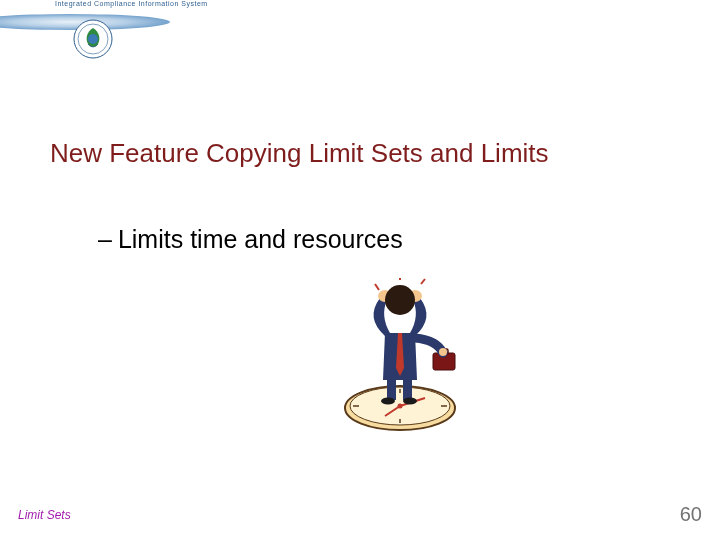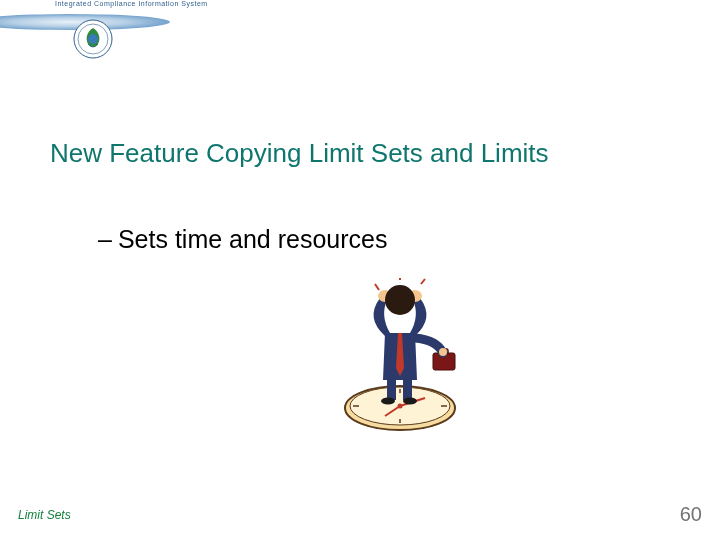--- a/index.html
+++ b/index.html
@@ -51,21 +51,21 @@
     top: 18px;
     left: 72px;
     width: 42px;
     height: 42px;
   }
   .title {
     position: absolute;
     top: 138px;
     left: 50px;
     font-size: 26px;
-    color: #0f766e;
+    color: #7f1d1d;
     font-weight: 400;
   }
   .bullet-row {
     position: absolute;
     top: 225px;
     left: 98px;
     display: flex;
     align-items: baseline;
     gap: 6px;
   }
@@ -83,21 +83,21 @@
     left: 325px;
     width: 150px;
     height: 160px;
   }
   .footer-left {
     position: absolute;
     bottom: 18px;
     left: 18px;
     font-size: 12px;
     font-style: italic;
-    color: #15803d;
+    color: #a21caf;
   }
   .footer-right {
     position: absolute;
     bottom: 14px;
     right: 18px;
     font-size: 20px;
     color: #737373;
   }
 </style>
 </head>
@@ -114,21 +114,21 @@
       <path d="M21 10 C15 14 13 20 16 26 C18 30 24 30 26 26 C29 20 27 14 21 10 Z" fill="#2d8a3e"></path>
       <circle cx="21" cy="21" r="5" fill="#3a7ab5"></circle>
       <path d="M16 26 Q21 32 26 26" fill="none" stroke="#2e5f8f" stroke-width="0.8"></path>
     </svg>
   </div>
 
   <div class="title">New Feature Copying Limit Sets and Limits</div>
 
   <div class="bullet-row">
     <span class="dash">–</span>
-    <span class="bullet-text">Sets time and resources</span>
+    <span class="bullet-text">Limits time and resources</span>
   </div>
 
   <svg class="clipart" viewBox="0 0 150 160">
 
     <ellipse cx="75" cy="130" rx="55" ry="22" fill="#f6dca0" stroke="#5a3a1a" stroke-width="2"></ellipse>
     <ellipse cx="75" cy="128" rx="50" ry="19" fill="#fff3d6" stroke="#5a3a1a" stroke-width="1"></ellipse>
 
     <line x1="75" y1="111" x2="75" y2="115" stroke="#5a3a1a" stroke-width="1.5"></line>
     <line x1="75" y1="141" x2="75" y2="145" stroke="#5a3a1a" stroke-width="1.5"></line>
     <line x1="28" y1="128" x2="34" y2="128" stroke="#5a3a1a" stroke-width="1.5"></line>

